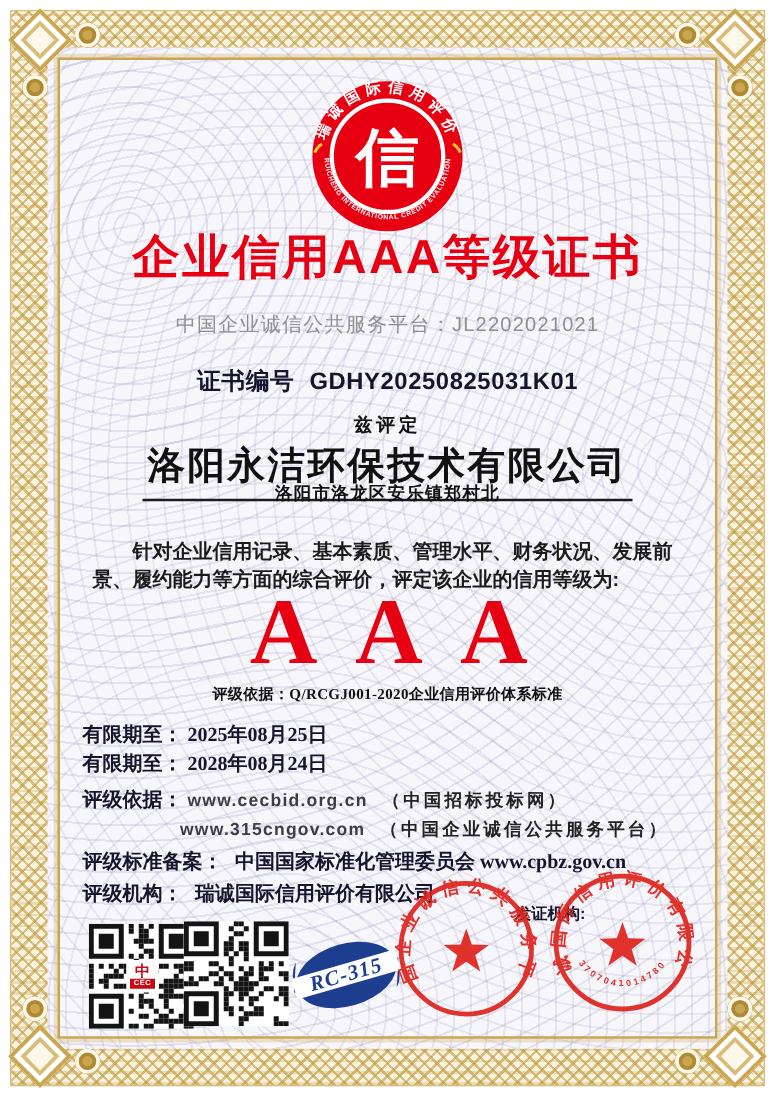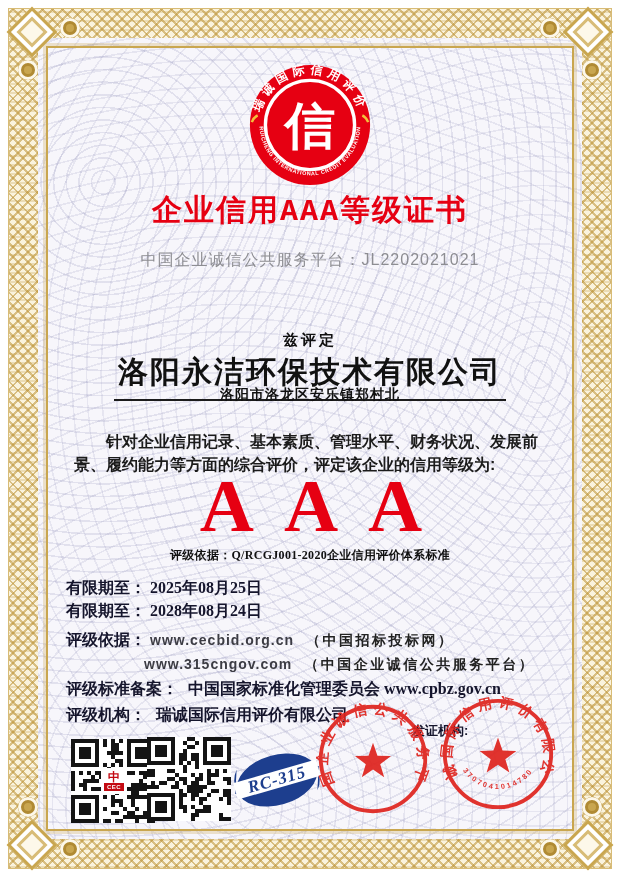--- a/index.html
+++ b/index.html
@@ -24,21 +24,21 @@
     border:3px solid #c9a64f;transform:rotate(45deg);box-shadow:inset 0 0 0 4px #fff, inset 0 0 0 7px #d8bc77;}
   .corner .medal-h,.corner .medal-v{position:absolute;width:20px;height:20px;border-radius:50%;
     background:#c9a64f;box-shadow:inset 0 0 0 3px #fdf8ea, inset 0 0 0 6px #b08a33;}
   .corner .medal-h{left:56px;top:14px;} .corner .medal-v{left:14px;top:56px;}
   .c-tl{left:4px;top:4px;} .c-tr{right:4px;top:4px;transform:scaleX(-1);}
   .c-bl{left:4px;bottom:4px;transform:scaleY(-1);} .c-br{right:4px;bottom:4px;transform:scale(-1,-1);}
   
   .abs{position:absolute;}
   .centered{left:0;right:0;text-align:center;}
   .logo-wrap{top:62px;}
-  .title{top:190px;font-size:30px;font-weight:900;color:var(--red);letter-spacing:2px;font-family:Liberation Mono, monospace;}
+  .title{top:180px;font-size:38px;font-weight:900;color:var(--red);letter-spacing:2px;}
   .subtitle{top:250px;font-size:16px;color:var(--gray);letter-spacing:1px;font-weight:500;}
   .certno{top:292px;font-size:19px;font-weight:800;color:var(--navy);letter-spacing:.5px;}
   .certno .num{margin-left:12px;}
   .hereby{top:331px;font-size:15px;font-weight:800;color:#111;
     font-family:"Liberation Serif",serif;letter-spacing:3px;}
   .company{top:352px;font-size:30px;font-weight:900;color:#111;
     font-family:"Liberation Serif",serif;letter-spacing:2px;}
   .company-line{top:399px;left:114px;width:392px;height:2px;background:#1c1c1c;}
   .address{top:386px;font-size:14px;font-weight:700;color:#111;letter-spacing:1px;}
   .para{top:430px;left:74px;width:474px;font-size:16px;line-height:1.45;font-weight:600;
@@ -112,20 +112,23 @@
         <textPath href="#arcTop" startOffset="50%" text-anchor="middle">瑞诚国际信用评价</textPath>
       </text>
       <text font-size="5.6" font-weight="600" fill="#ffffff" letter-spacing="0.6">
         <textPath href="#arcBot" startOffset="50%" text-anchor="middle">RUICHENG INTERNATIONAL CREDIT EVALUATION</textPath>
       </text>
     </svg>
   </div>
 
   <div class="abs centered title">企业信用AAA等级证书</div>
   <div class="abs centered subtitle">中国企业诚信公共服务平台：JL2202021021</div>
+  <div class="abs centered certno">
+    <span>证书编号</span><span class="num">GDHY20250825031K01</span>
+  </div>
 
   <div class="abs centered company">洛阳永洁环保技术有限公司</div>
   <div class="abs centered hereby">兹评定</div>
   <div class="abs company-line"></div>
   <div class="abs centered address">洛阳市洛龙区安乐镇郑村北</div>
   <div class="abs para">针对企业信用记录、基本素质、管理水平、财务状况、发展前景、履约能力等方面的综合评价，评定该企业的信用等级为:</div>
 
   <div class="abs centered grade">AAA</div>
   <div class="abs centered basis">评级依据：Q/RCGJ001-2020企业信用评价体系标准</div>
 

